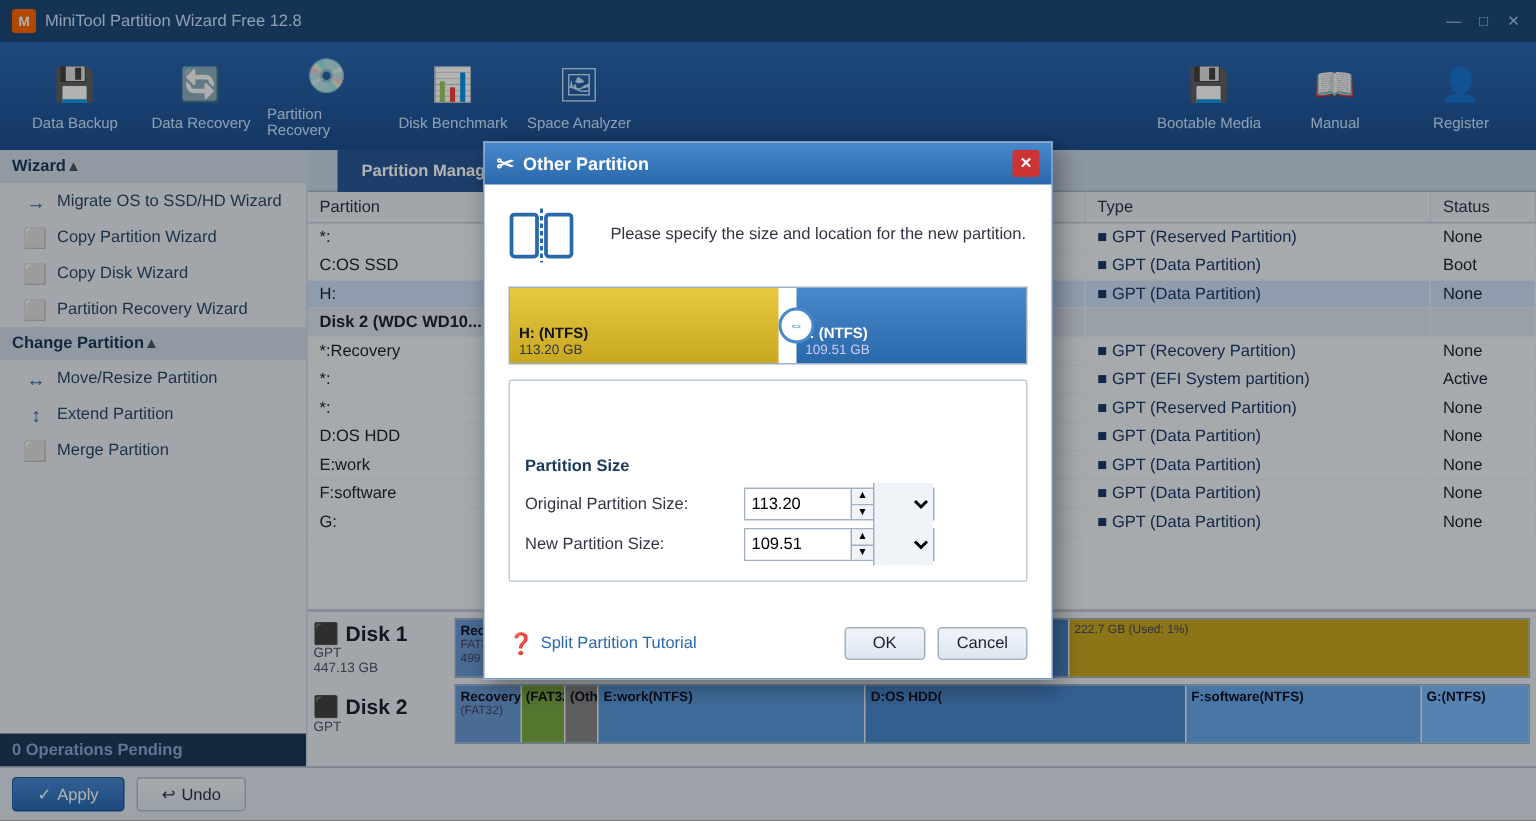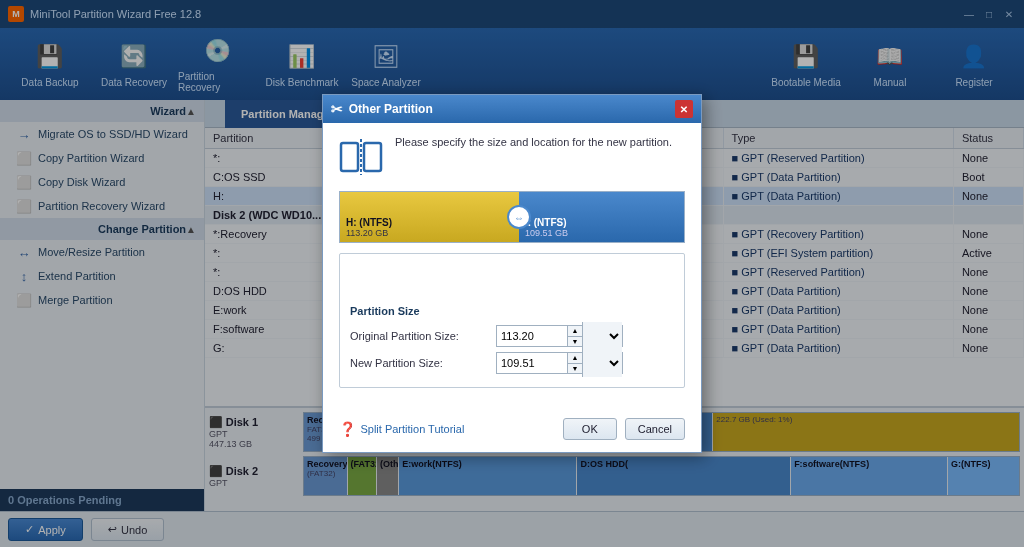--- a/index.html
+++ b/index.html
@@ -64,21 +64,21 @@
       flex-shrink: 0;
     }
     .sidebar-section-header {
       background: #d0dcea;
       padding: 5px 8px;
       font-size: 11px;
       font-weight: bold;
       color: #1a3a5c;
       display: flex;
       align-items: center;
-      justify-content: flex-end;
+      justify-content: flex-start;
     }
     .sidebar-section-header .arrow { font-size: 10px; color: #555; }
     .sidebar-item {
       display: flex;
       align-items: center;
       padding: 4px 8px 4px 16px;
       font-size: 11px;
       color: #2a4a6a;
       cursor: pointer;
       gap: 6px;
@@ -194,21 +194,21 @@
       align-items: center;
       margin-bottom: 4px;
       gap: 4px;
     }
     .disk-row-label {
       width: 90px;
       font-size: 10px;
       color: #223;
       flex-shrink: 0;
     }
-    .disk-row-label .disk-name { font-weight: bold; font-size: 11px; }
+    .disk-row-label .disk-name { font-weight: bold; font-size: 14px; }
     .disk-row-label .disk-sub { font-size: 9px; color: #556; }
     .disk-partitions {
       flex: 1;
       display: flex;
       height: 40px;
       gap: 1px;
       border: 1px solid #9ab0c8;
     }
     .disk-part {
       display: flex;
@@ -248,42 +248,43 @@
       font-size: 12px;
       font-weight: bold;
       gap: 6px;
     }
     .dialog-titlebar-icon { font-size: 14px; }
     .dialog-titlebar-title { flex: 1; }
     .dialog-close { width: 18px; height: 18px; background: #cc3333; border-radius: 2px; display: flex; align-items: center; justify-content: center; cursor: pointer; font-size: 10px; color: white; font-weight: bold; }
     .dialog-content { padding: 12px 16px; }
     .dialog-desc-row {
       display: flex;
-      align-items: flex-start;
-      gap: 12px;
+      align-items: center;
+      gap: 24px;
       margin-bottom: 12px;
     }
     .split-icon {
       width: 44px;
       height: 44px;
       display: flex;
       align-items: center;
       justify-content: center;
       font-size: 32px;
       color: #2a68ac;
       flex-shrink: 0;
     }
     .dialog-desc-text { font-size: 11px; color: #334; line-height: 1.4; }
 
     
     .split-visual {
       display: flex;
       height: 52px;
       margin-bottom: 10px;
       border: 1px solid #9ab0c8;
+      gap: 12px;
     }
     .split-left {
       background: linear-gradient(180deg, #e8c840 0%, #c8a820 100%);
       display: flex;
       flex-direction: column;
       justify-content: flex-end;
       padding: 4px 6px;
       width: 52%;
     }
     .split-right {

